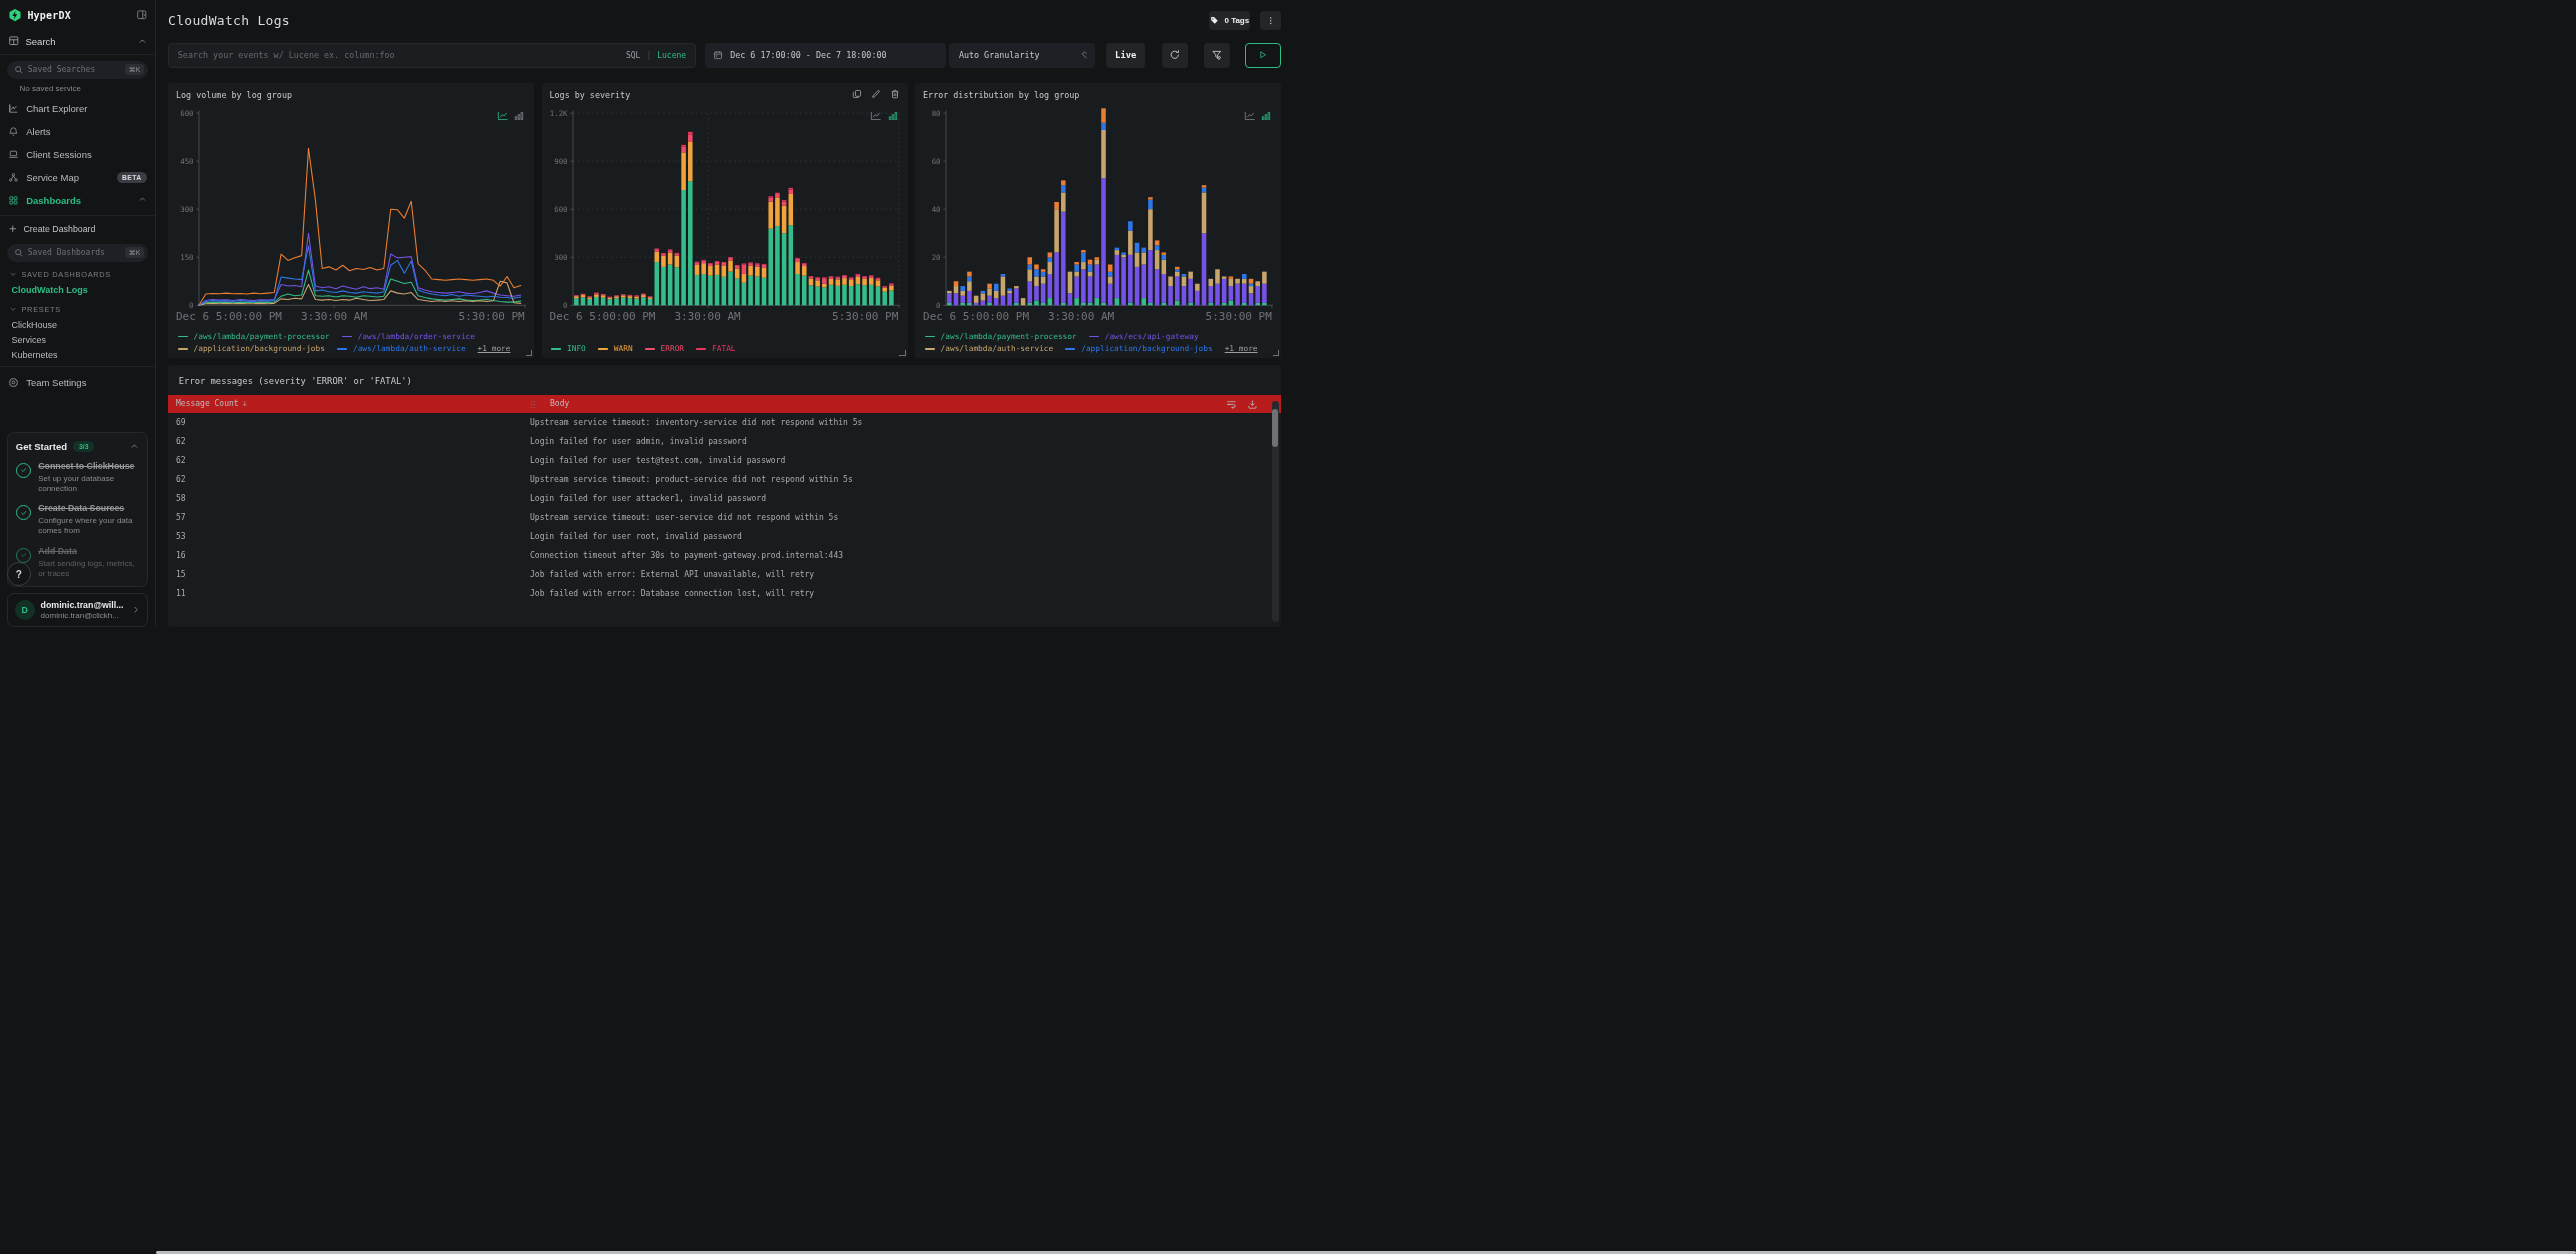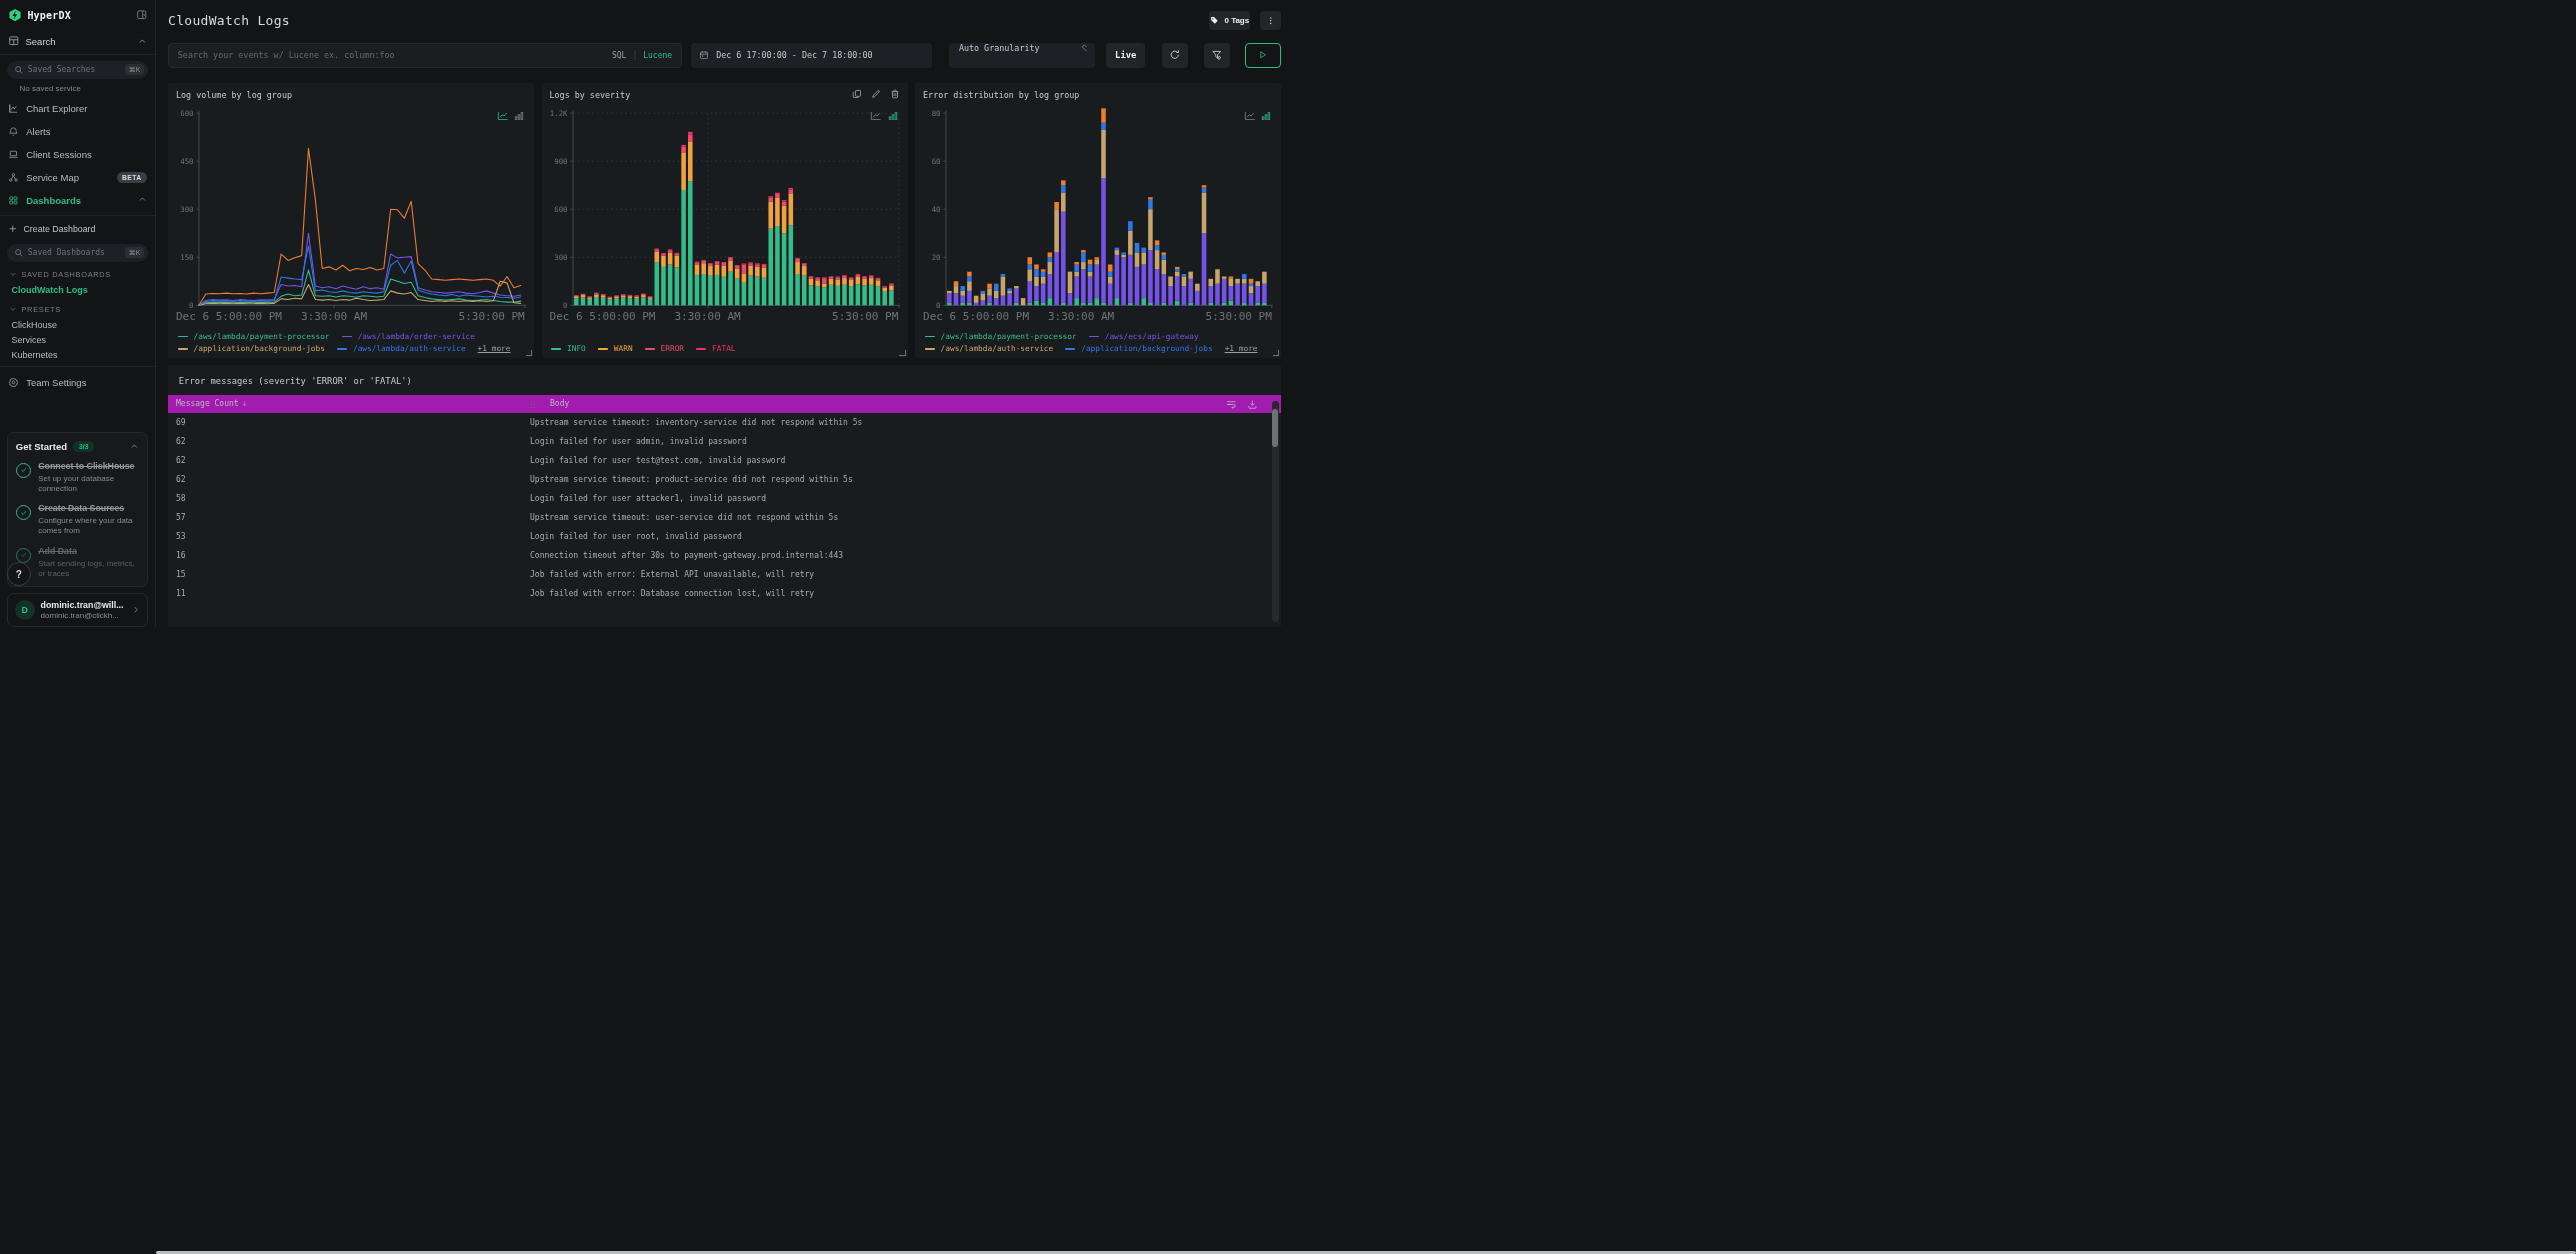--- a/index.html
+++ b/index.html
@@ -69,22 +69,22 @@
 
   .toolbar{display:flex;align-items:center;margin-top:11.5px;height:25px}
   .search-box{flex:1;background:#1b1e21;border:0.7px solid #26292c;border-radius:4px;height:25px;display:flex;
     align-items:center;padding:0 8.8px;font-family:"DejaVu Sans Mono",monospace;box-sizing:border-box;cursor:text}
   .search-ph{color:#66696d;font-size:8.4px}
   .lang{margin-left:auto;display:flex;gap:6px;font-size:8px;align-items:center}
   .lang-sql{color:#9b9ea1;cursor:pointer}.lang-sep{color:#45484b}.lang-lucene{color:#2ebd85;cursor:pointer}
   .time-box{width:241px;margin-left:9.5px;background:#1d2024;border-radius:4px;height:25px;display:flex;gap:6.8px;
     align-items:center;padding:0 8px;font-family:"DejaVu Sans Mono",monospace;font-size:8.4px;color:#c6c9cb;box-sizing:border-box;cursor:pointer}
   .time-box .ic{color:#9b9ea1}
-  .gran-box{width:146px;margin-left:17px;background:#1d2024;border-radius:4px;height:25px;display:flex;
-    align-items:flex-start;padding:0 6.8px 0 9.5px;font-family:"DejaVu Sans Mono",monospace;font-size:8.4px;color:#c6c9cb;box-sizing:border-box;cursor:pointer}
+  .gran-box{width:146px;margin-left:3px;background:#1d2024;border-radius:4px;height:25px;display:flex;
+    align-items:center;padding:0 6.8px 0 9.5px;font-family:"DejaVu Sans Mono",monospace;font-size:8.4px;color:#c6c9cb;box-sizing:border-box;cursor:pointer}
   .gran-box .ic{margin-left:auto;color:#8b8e92}
   .live-btn{margin-left:10.8px;width:39px;height:25px;background:#212528;border-radius:4px;
     font-family:"DejaVu Sans Mono",monospace;font-weight:bold;font-size:8.8px;color:#eef0f1;display:flex;align-items:center;justify-content:center;cursor:pointer}
   .icon-btn{width:26px;height:25px;background:#212528;border-radius:4px;display:flex;align-items:center;justify-content:center;color:#cfd2d4;cursor:pointer}
   .refresh-btn{margin-left:17px}.filter-btn{margin-left:16px}
   .run-btn{margin-left:15px;width:36px;height:25px;border:0.7px solid #2ebd85;border-radius:4px;display:flex;
     align-items:center;justify-content:center;color:#2ebd85;background:transparent;box-sizing:border-box;cursor:pointer}
 
   .charts-row{display:flex;gap:7.4px;margin-top:15.5px}
   .panel{background:#191c1e;border-radius:2px;flex:1;height:275px;position:relative;padding:6.8px 8px 0;box-sizing:border-box}
@@ -104,21 +104,21 @@
   .legend{position:absolute;left:9.5px;right:8px;bottom:4.7px;display:flex;flex-direction:column;gap:3.4px;
     font-family:"DejaVu Sans Mono",monospace;font-size:7.8px}
   .lg-row{display:flex;gap:12px;align-items:center}
   .lg-item{display:flex;gap:6px;align-items:center;cursor:pointer;white-space:nowrap}
   .lg-dash{width:10px;height:1.4px;border-radius:0.7px;flex:none}
   .lg-more{color:#9b9ea1;text-decoration:underline;cursor:pointer}
   .grip{position:absolute;right:2px;bottom:2px;width:5.4px;height:5.4px;border-right:1.4px solid #6f7276;border-bottom:1.4px solid #6f7276}
 
   .table-panel{margin-top:6.8px;background:#191c1e;border-radius:2px;flex:1;position:relative;overflow:hidden}
   .table-title{font-family:"DejaVu Sans Mono",monospace;font-size:8.8px;color:#c8cacd;padding:10.8px 10.8px 9.5px}
-  .thead{display:flex;align-items:center;height:17.6px;background:#a21caf;font-family:"DejaVu Sans Mono",monospace;
+  .thead{display:flex;align-items:center;height:17.6px;background:#b91c1c;font-family:"DejaVu Sans Mono",monospace;
     font-size:8px;color:#b9bcbf;position:relative;padding-right:68px}
   .th-count{width:362px;padding-left:8px;display:flex;align-items:center;gap:2px;box-sizing:border-box;cursor:pointer}
   .th-body{flex:1;display:flex;align-items:center;gap:14px;cursor:pointer}
   .th-body .ic{color:#6f7276}
   .thead-icons{position:absolute;right:23px;top:0;height:17.6px;display:flex;gap:10.8px;align-items:center;color:#b9bcbf}
   .thead-icons .ic{cursor:pointer}
   .tbody{position:relative}
   .trow{display:flex;height:19px;align-items:center;font-family:"DejaVu Sans Mono",monospace;font-size:8px;color:#a9adb0;cursor:pointer}
   .td-count{width:362px;padding-left:8px;box-sizing:border-box}
   .td-body{flex:1;white-space:nowrap;overflow:hidden}

